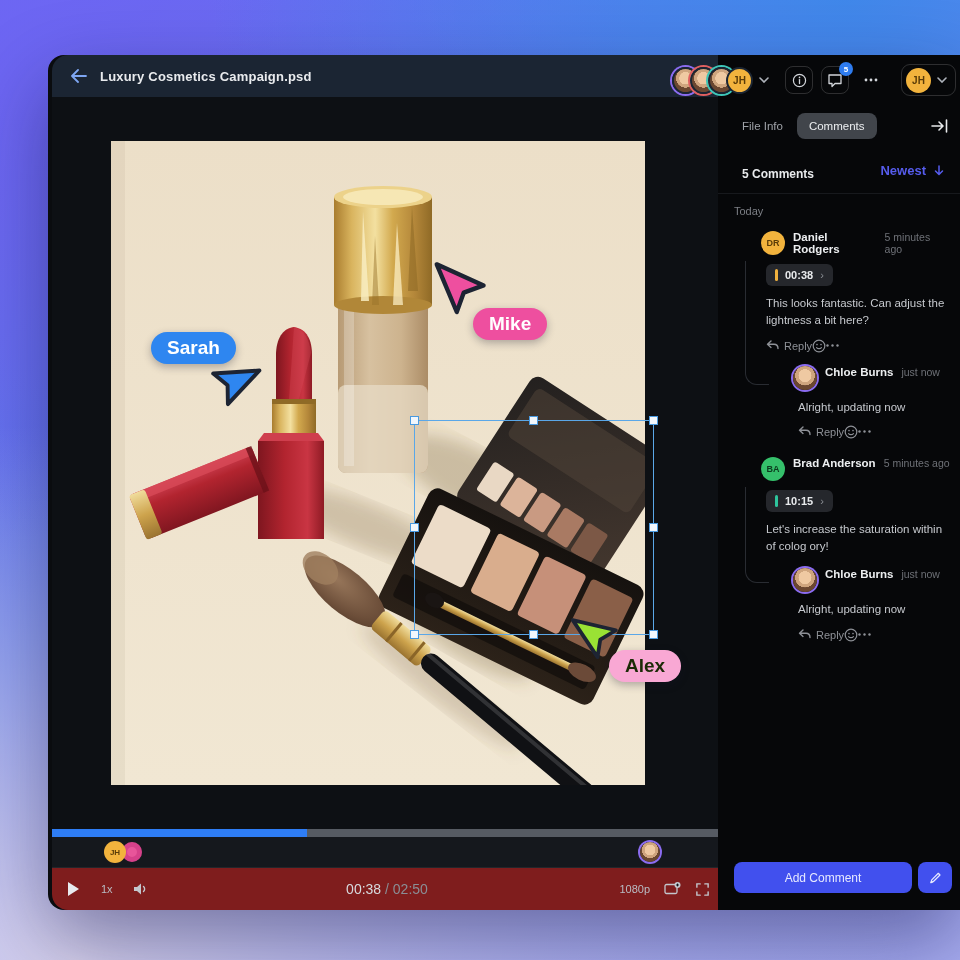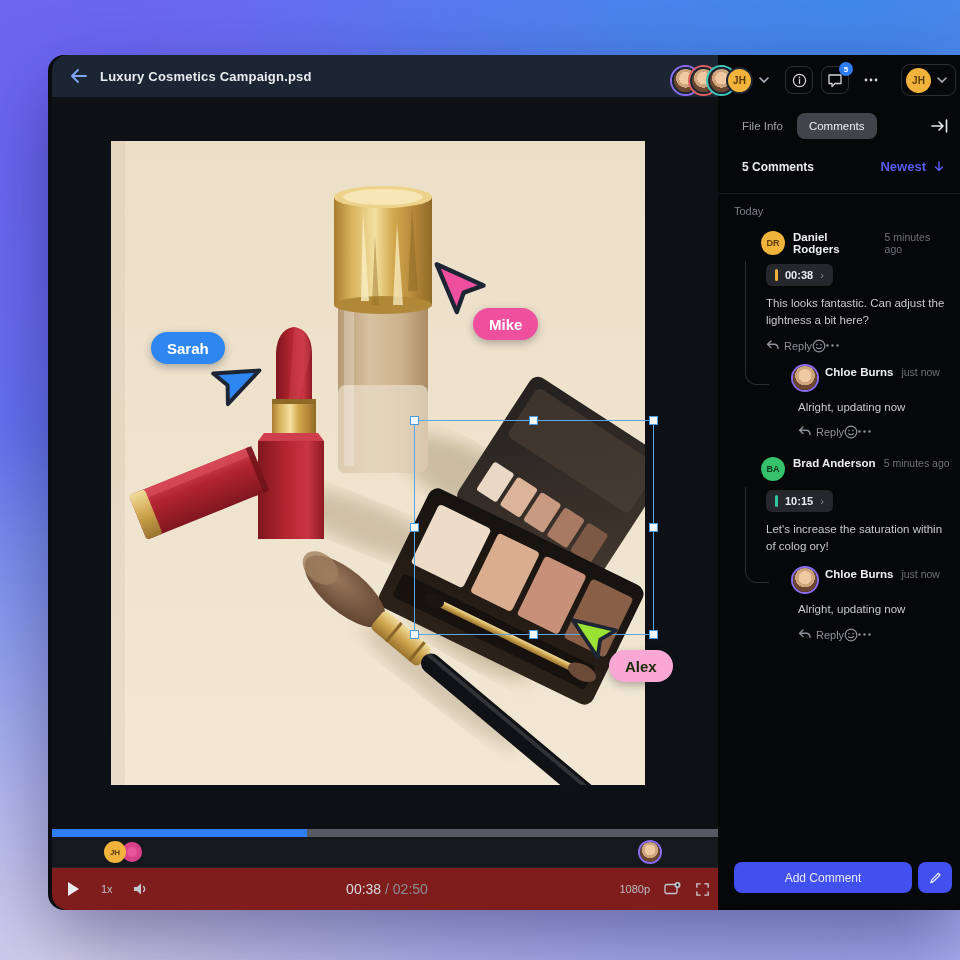--- a/index.html
+++ b/index.html
@@ -38,21 +38,21 @@
   .selection { position:absolute; left:303px; top:279px; width:240px; height:215px;
     border:1.5px solid #5aa7e8; }
   .handle { position:absolute; width:9px; height:9px; background:#f2f7fc; border:1px solid #4a9ae0; }
   .h-tl{left:-5px;top:-5px} .h-tm{left:50%;margin-left:-5px;top:-5px} .h-tr{right:-5px;top:-5px}
   .h-ml{left:-5px;top:50%;margin-top:-5px} .h-mr{right:-5px;top:50%;margin-top:-5px}
   .h-bl{left:-5px;bottom:-5px} .h-bm{left:50%;margin-left:-5px;bottom:-5px} .h-br{right:-5px;bottom:-5px}
 
   
   .cursor { position:absolute; }
   .pill { position:absolute; height:32px; padding:0 16px; border-radius:16px;
-    display:flex; align-items:center; font-size:15px; font-weight:600; color:#fff;
+    display:flex; align-items:center; font-size:19px; font-weight:600; color:#fff;
     box-shadow:0 3px 8px rgba(20,20,40,.3); white-space:nowrap; }
   .pill-sarah { left:40px; top:191px; background:#2e86f0; }
   .pill-mike  { left:362px; top:167px; background:#ee4f9f; }
   .pill-alex  { left:498px; top:509px; background:#f9a8d4; color:#1c2a06; }
   .cur-sarah { left:95px; top:218px; transform:rotate(105deg); }
   .cur-mike  { left:322px; top:118px; transform:rotate(-4deg); }
   .cur-alex  { left:462px; top:470px; transform:rotate(-15deg); }
 
   
   .progress { height:8px; background:#565b63; position:relative; flex:0 0 auto; }
@@ -101,21 +101,21 @@
   .user-dd .av { width:25px; height:25px; }
 
   
   .panel { position:absolute; left:670px; top:0; width:242px; height:855px; background:#060709; }
   .tabs-row { position:absolute; top:58px; left:16px; right:12px; display:flex; align-items:center; }
   .tab-inactive { font-size:11.5px; color:#9fa2a8; margin-left:8px; cursor:pointer; }
   .tab-active { margin-left:14px; background:#41454b; color:#eceef0; font-size:11.5px;
     padding:7px 12px; border-radius:8px; cursor:pointer; }
   .collapse-btn { margin-left:auto; display:flex; cursor:pointer; }
   .count-row { position:absolute; top:104px; left:24px; right:16px; display:flex; align-items:center; }
-  .count { font-size:12px; font-weight:700; color:#e8eaec; }
+  .count { font-size:12px; font-weight:700; color:#e8eaec;margin-top:8px; }
   .sort { margin-left:auto; display:flex; align-items:center; gap:8px; color:#565ced;
     font-size:13px; font-weight:600; cursor:pointer; }
   .panel-divider { position:absolute; top:138px; left:0; right:0; border-top:1px solid #17191d; }
 
   .comments { position:absolute; top:150px; left:16px; right:10px; bottom:70px; overflow:hidden; }
   .day { font-size:11px; color:#7c7f85; margin-bottom:14px; }
   .comment { position:relative; margin-bottom:18px; }
   .thread { position:absolute; left:11px; width:24px; border-left:1.5px solid #292c32;
     border-bottom:1.5px solid #292c32; border-bottom-left-radius:12px; }
   .thread-c1 { top:30px; height:124px; }

